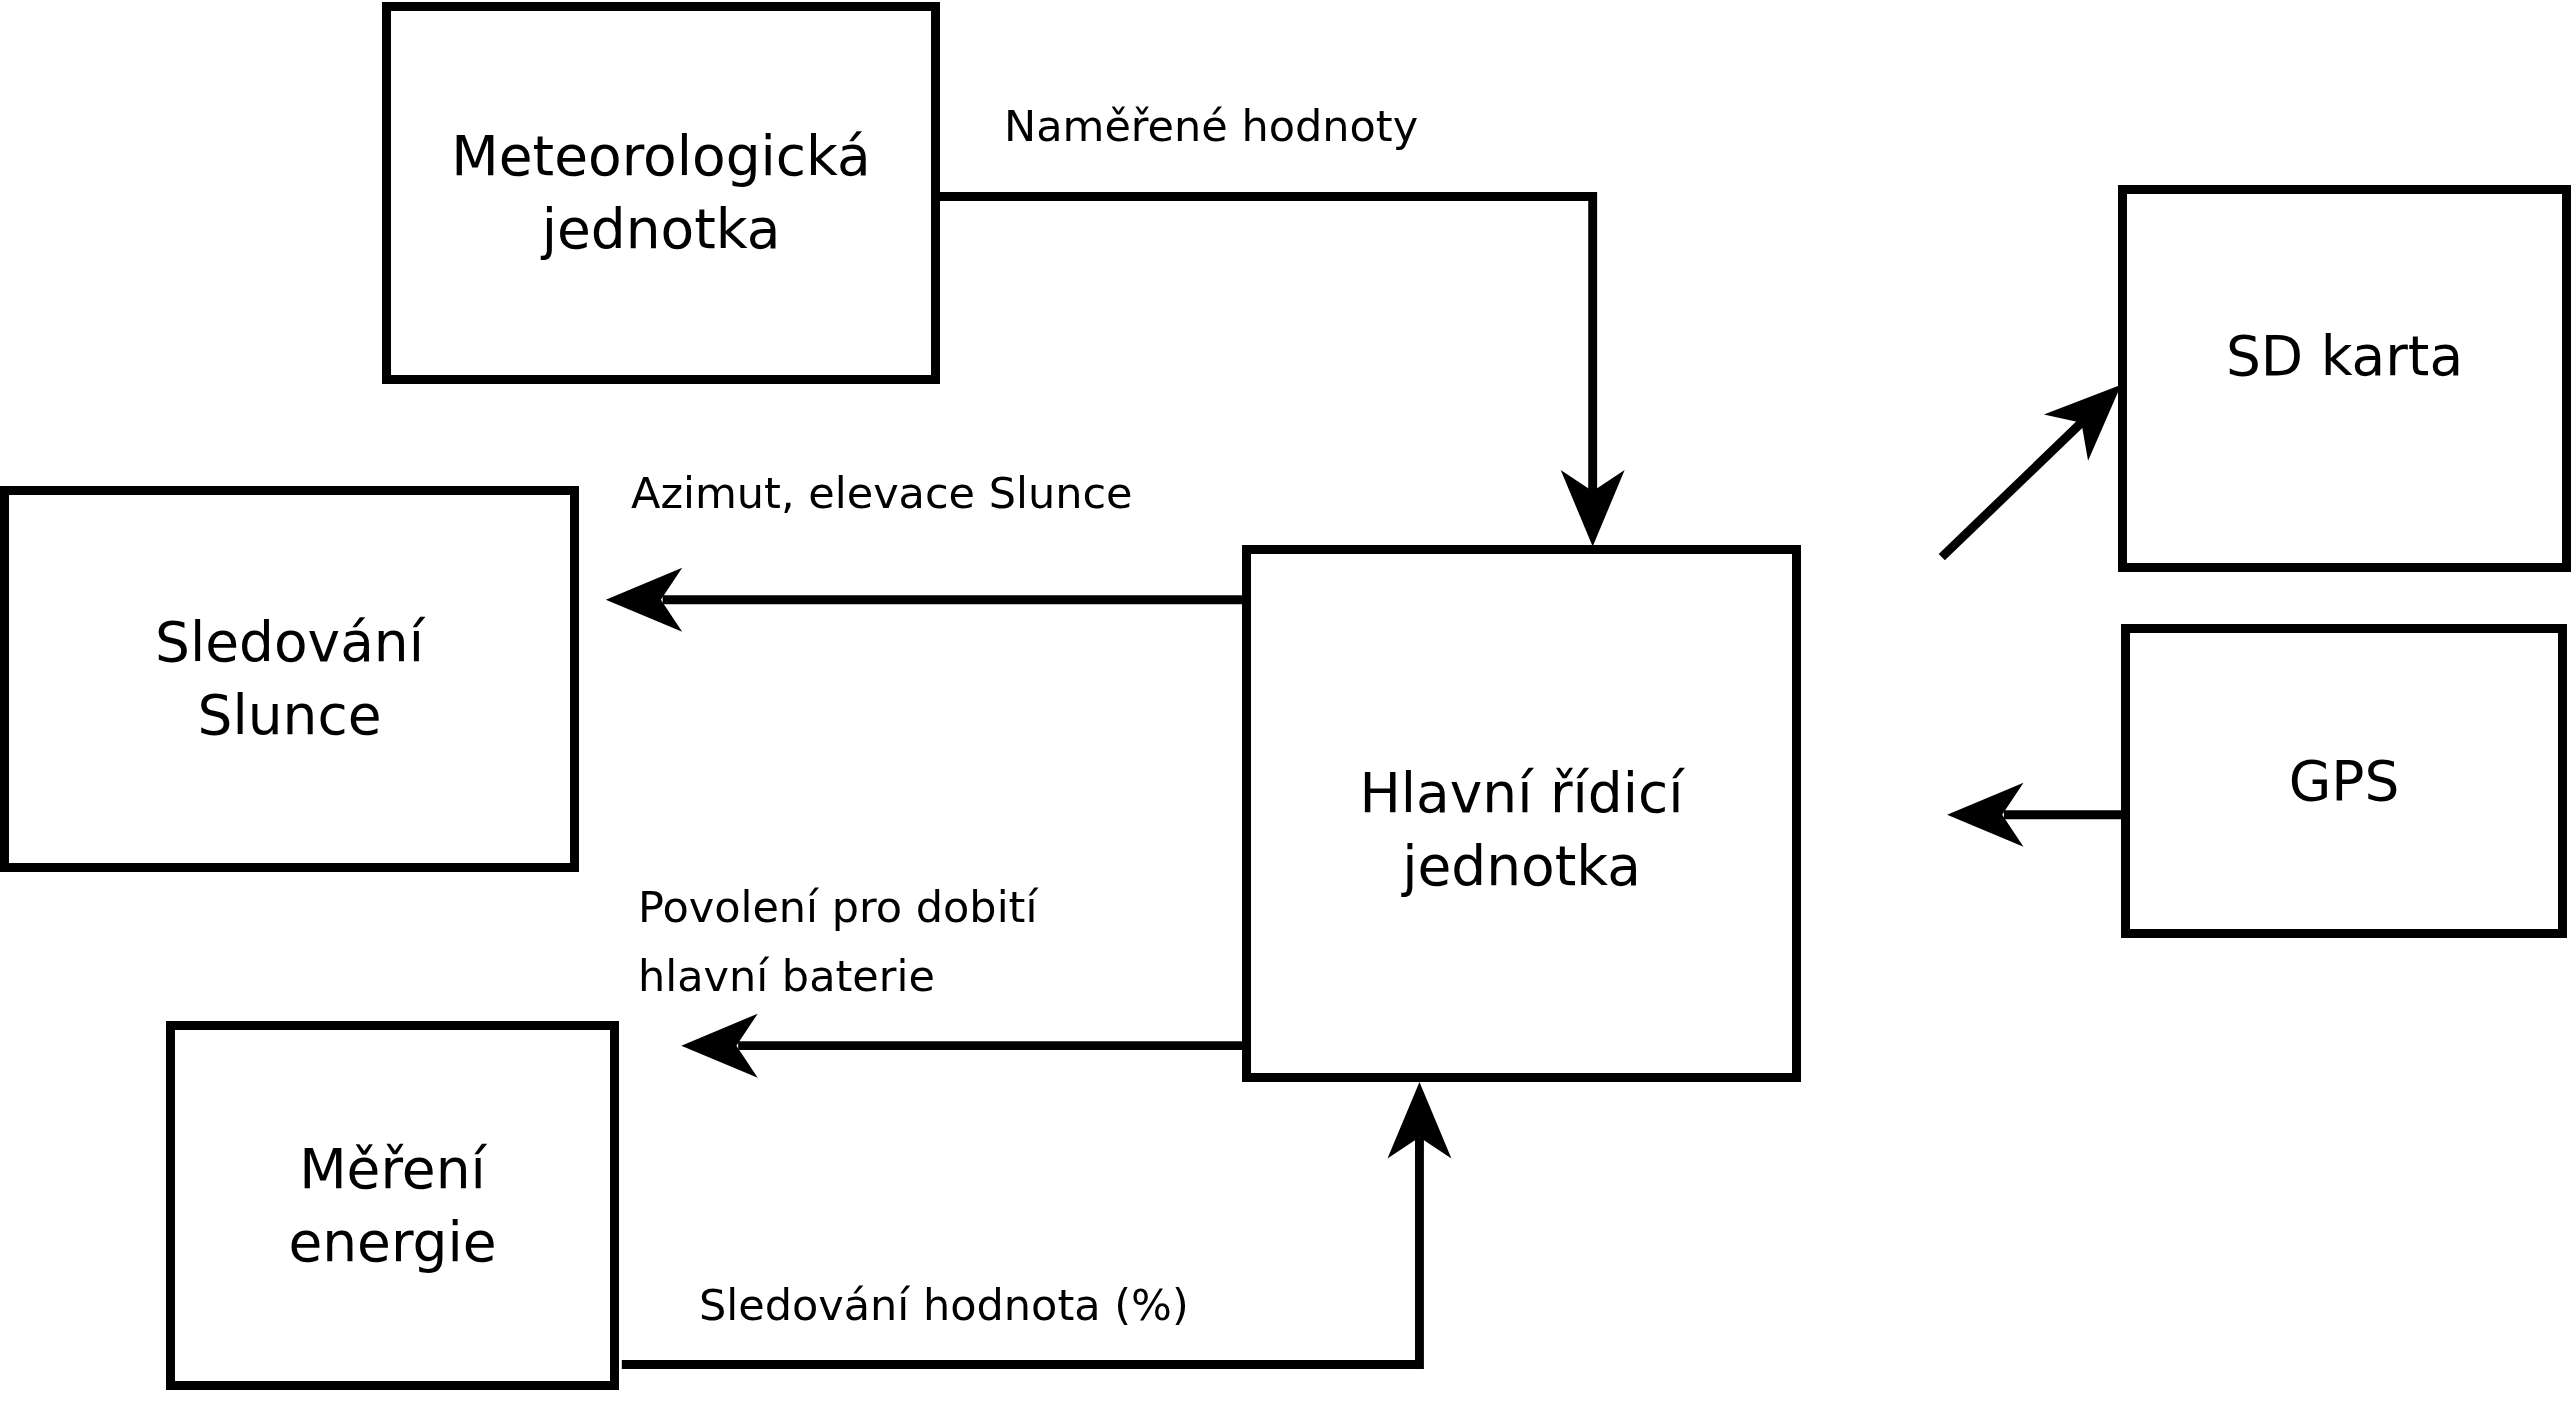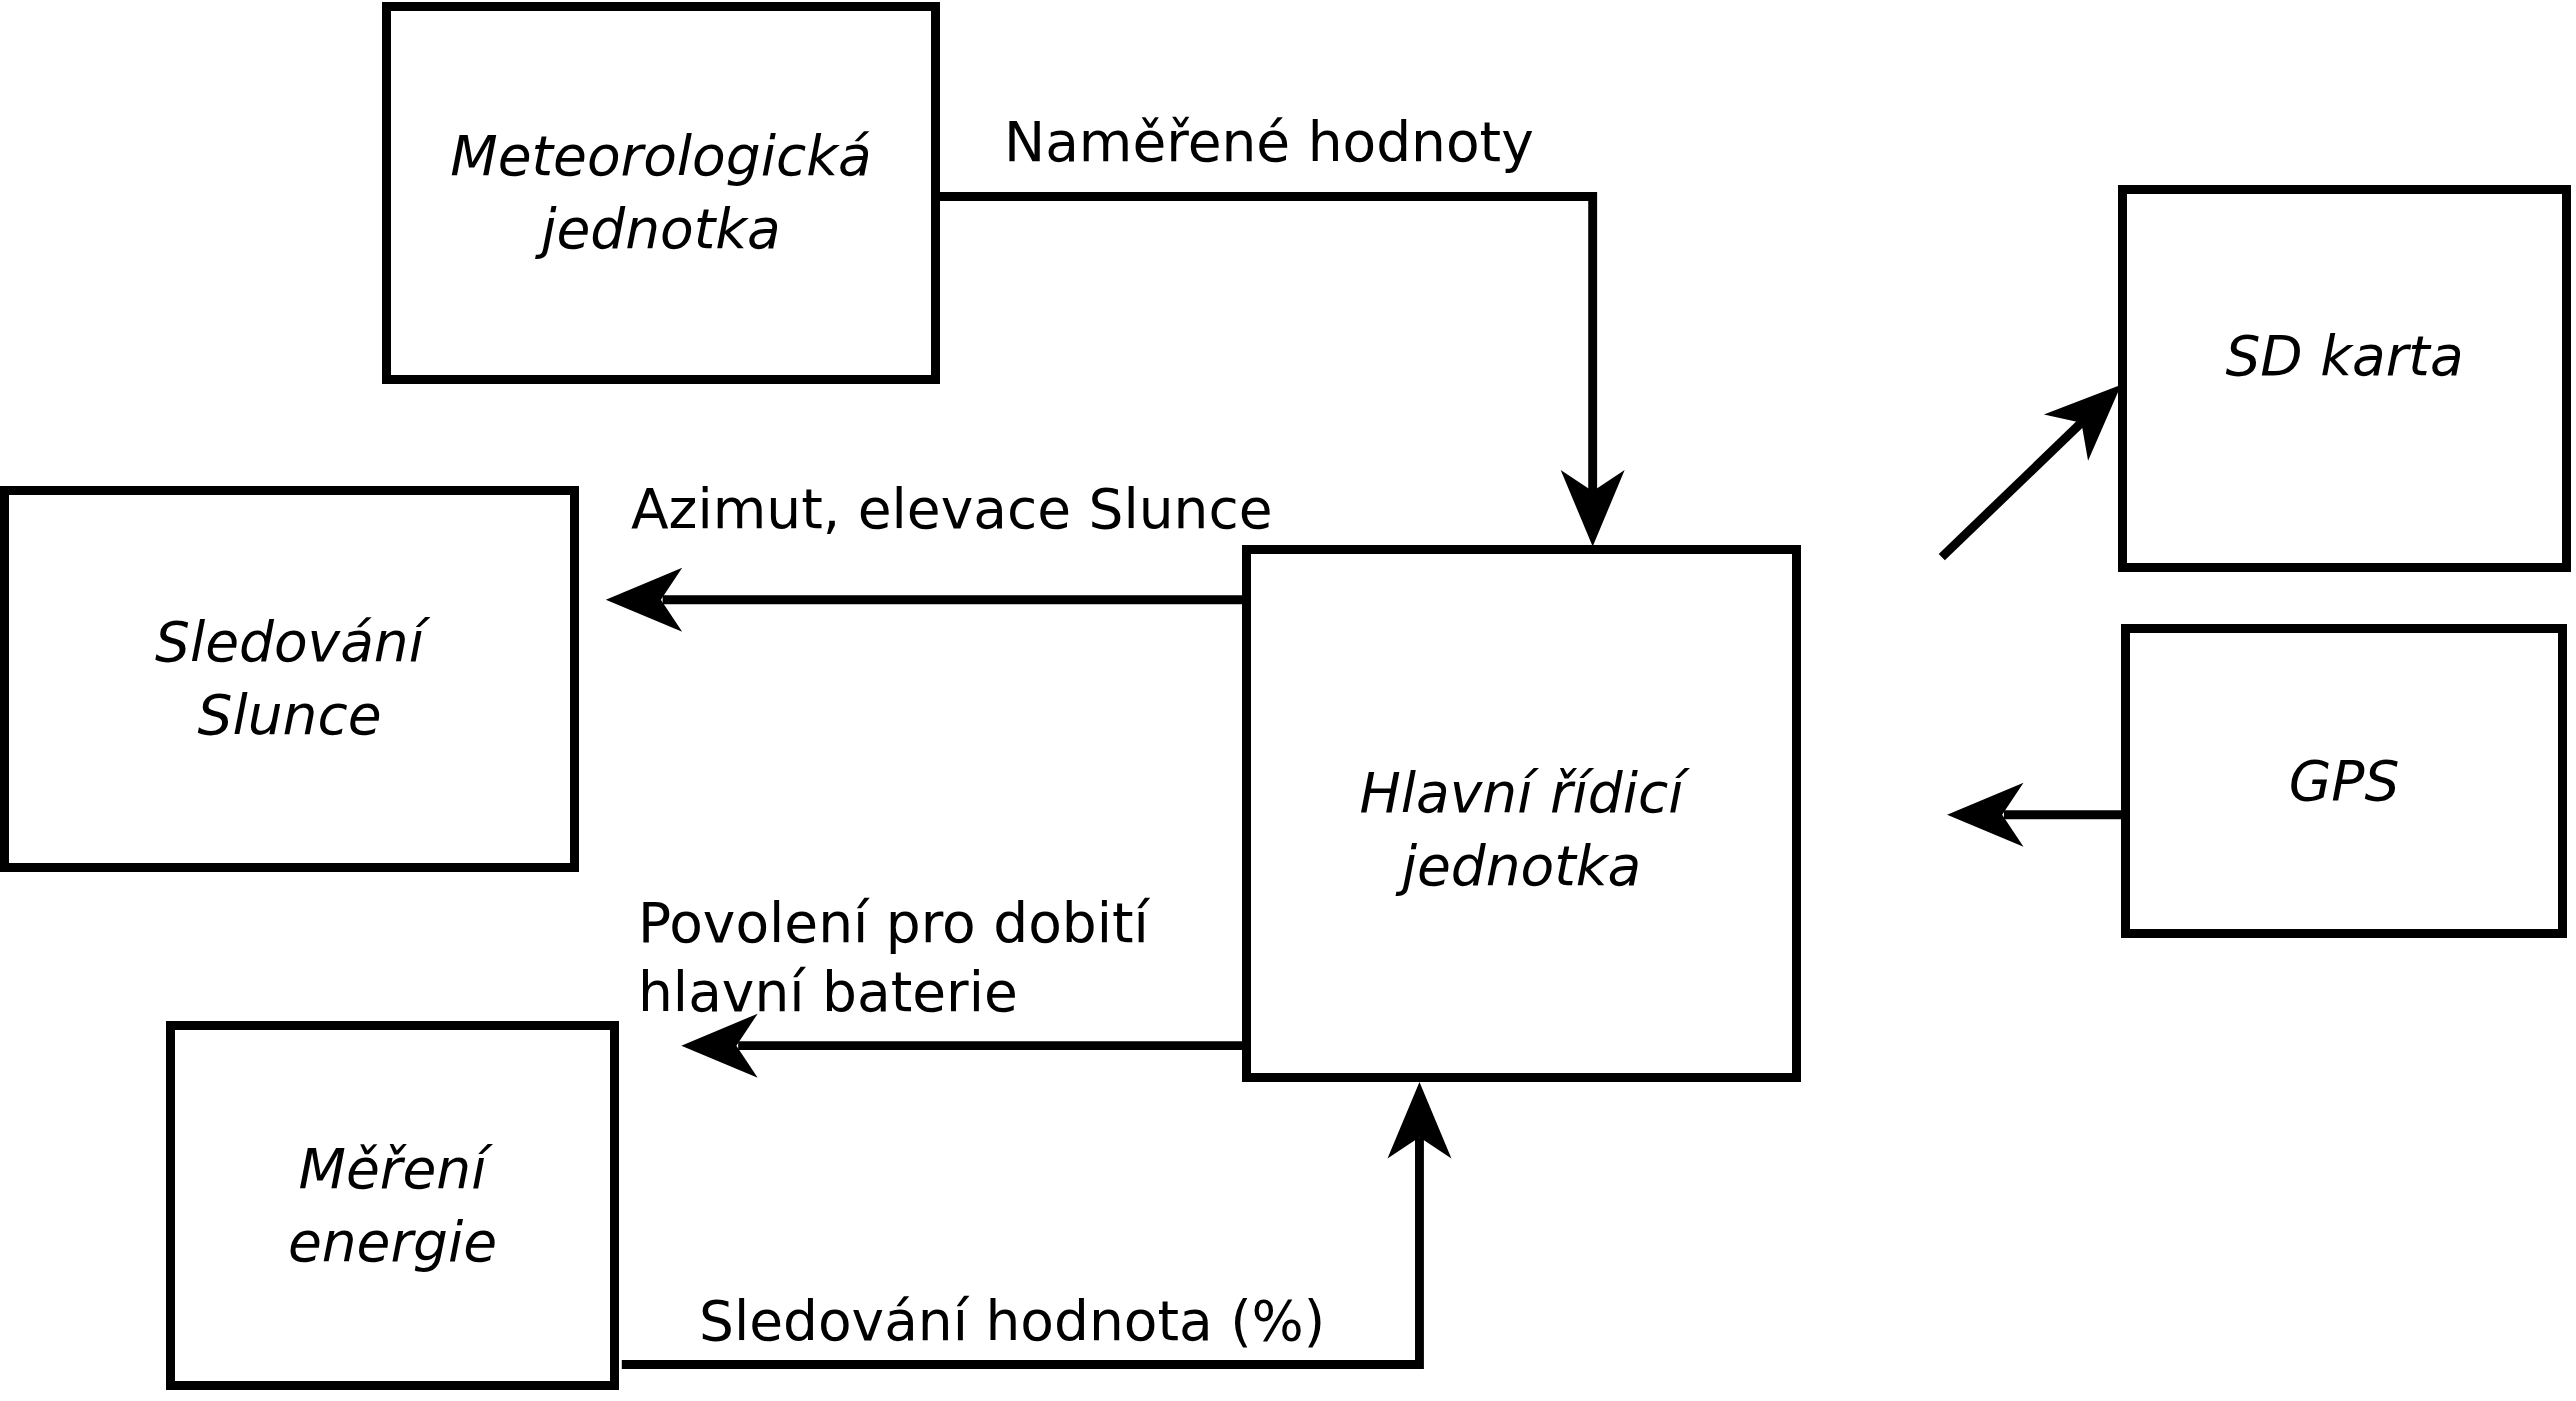--- a/index.html
+++ b/index.html
@@ -21,36 +21,34 @@
     box-sizing: border-box;
     border: 9.8px solid #000000;
     background: #ffffff;
     display: flex;
     align-items: center;
     justify-content: center;
     text-align: center;
     font-size: 55px;
     line-height: 1.32;
     z-index: 2;
-    font-style: italic;
   }
   #box-meteo     { left: 382px;  top: 1.8px;    width: 558px; height: 382px; }
   #box-sd        { left: 2118px; top: 185px;  width: 453px; height: 387px; padding-bottom: 44px; }
   #box-sledovani { left: 0px;    top: 467px;  width: 579px; height: 386px; margin-top: 19px; }
   #box-hlavni    { left: 1242px; top: 545px;  width: 559px; height: 537px; padding-top: 32px; }
   #box-gps       { left: 2121px; top: 624px;  width: 446px; height: 314px; }
   #box-mereni    { left: 166px;  top: 1021px; width: 453px; height: 369px; }
 
   .edge-label {
     position: absolute;
-    font-size: 55px;
+    font-size: 43px;
     line-height: 69px;
     white-space: nowrap;
     z-index: 3;
-    margin-top: 16px;
   }
   #label-namerene { left: 1004px; top: 92px;  }
   #label-azimut   { left: 631px;  top: 459px;  }
   #label-povoleni { left: 638px;  top: 873px;  }
   #label-namerena { left: 699px;  top: 1271px; }
 
   #wires {
     position: absolute;
     left: 0; top: 0;
     width: 2576px;

